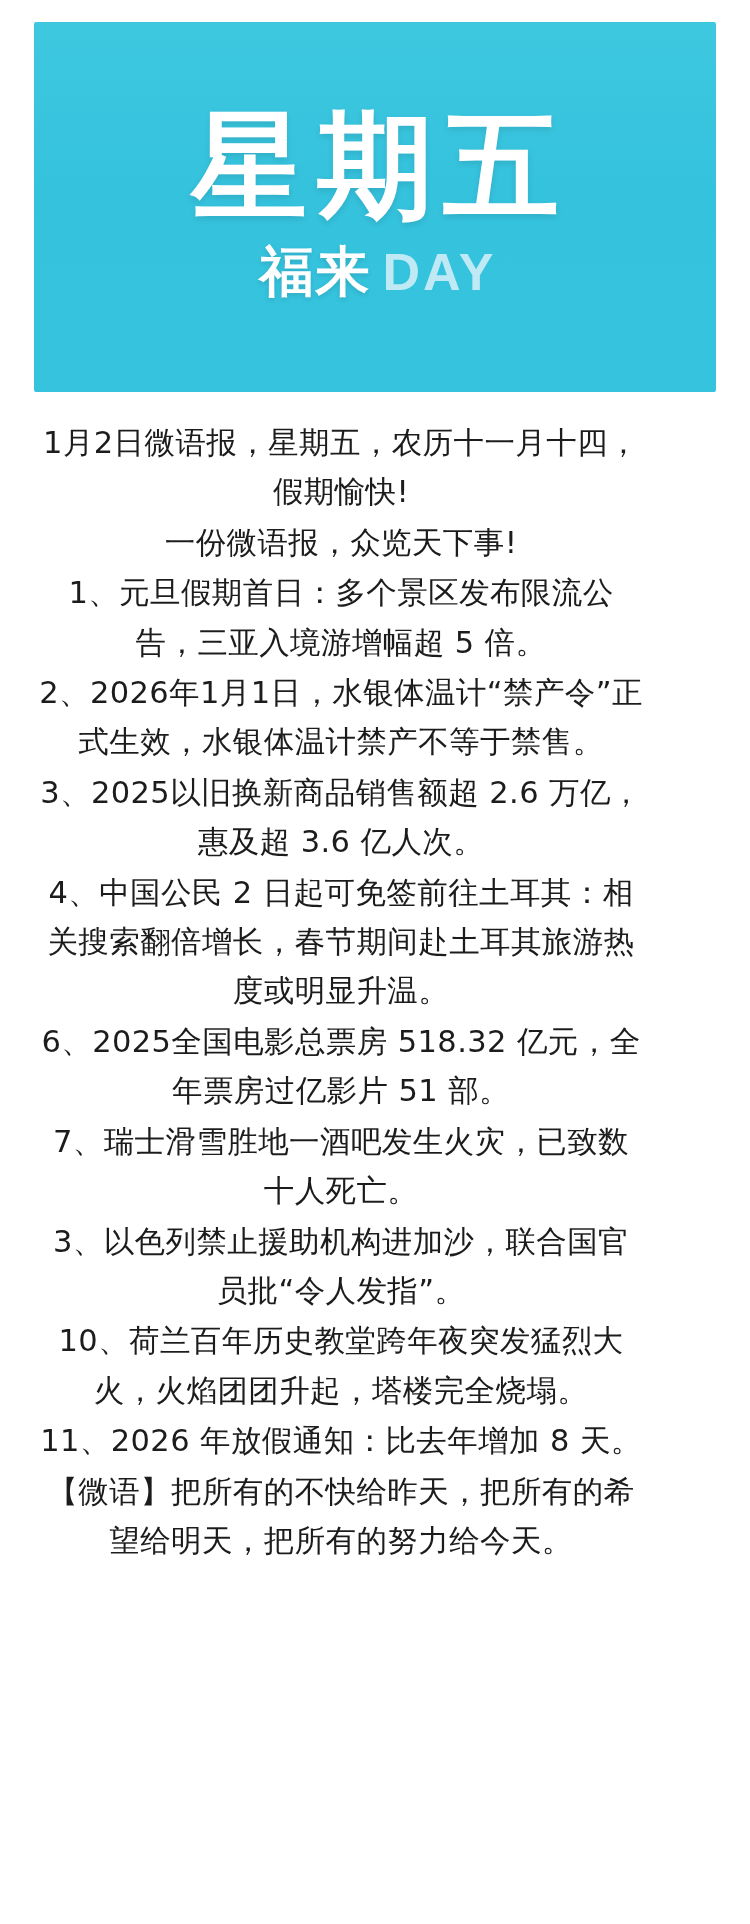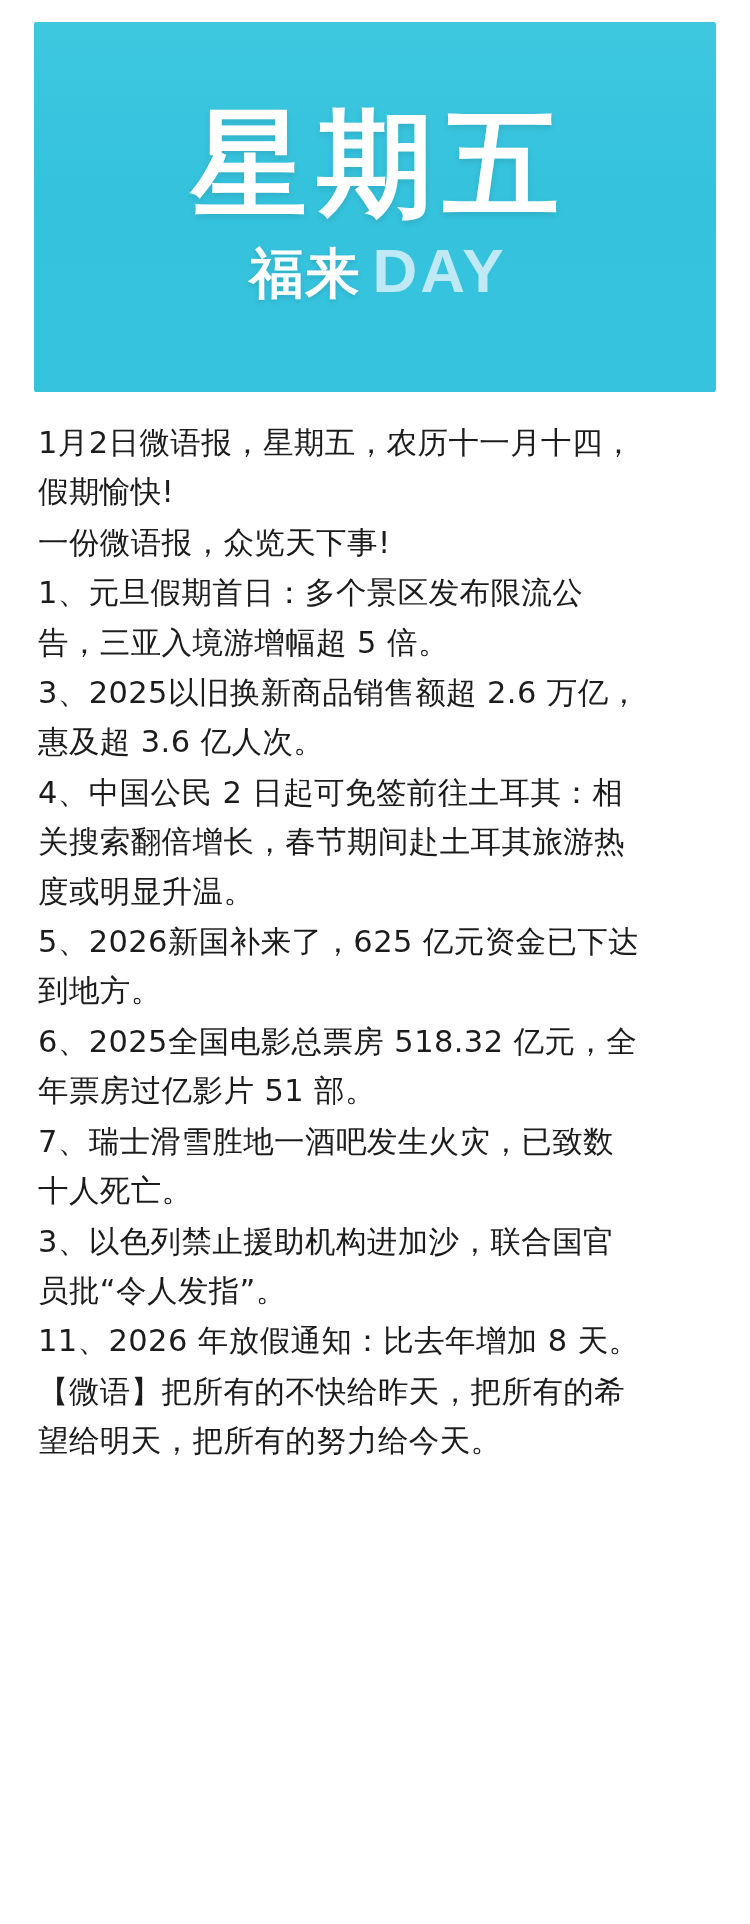--- a/index.html
+++ b/index.html
@@ -69,40 +69,40 @@
   .banner-sub-cn {
     font-family: Liberation Mono, monospace;
     font-size: 54px;
     font-weight: bold;
     color: #ffffff;
     letter-spacing: 2px;
     text-shadow: 0 2px 5px rgba(0,0,0,0.12);
   }
   .banner-sub-en {
     font-family: "Liberation Sans", sans-serif;
-    font-size: 62px;
+    font-size: 52px;
     font-weight: bold;
     color: #bfe9f4;
     letter-spacing: 3px;
     margin-left: 11px;
   }
 
   
   .content {
     margin-top: 26px;
     padding: 0 4px;
   }
   .para {
     font-family: "DejaVu Sans", "Liberation Sans", sans-serif;
     font-size: 30.5px;
     line-height: 1.62;
     color: #1c1c1c;
     margin: 0 0 1px 0;
     letter-spacing: 0.4px;
-    text-align: left;
+    text-align: center;
     white-space: pre-wrap;
     word-break: break-word;
   }
 </style>
 </head>
 <body>
 
 <div class="page">
 
   <div class="banner">
@@ -112,23 +112,24 @@
         <span class="banner-sub-cn">福来</span>
         <span class="banner-sub-en">DAY</span>
       </div>
     </div>
   </div>
 
   <div class="content">
     <p class="para">1月2日微语报，星期五，农历十一月十四，假期愉快!</p>
     <p class="para">一份微语报，众览天下事!</p>
     <p class="para">1、元旦假期首日：多个景区发布限流公告，三亚入境游增幅超 5 倍。</p>
+    <p class="para">2、2026年1月1日，水银体温计“禁产令”正式生效，水银体温计禁产不等于禁售。</p>
     <p class="para">3、2025以旧换新商品销售额超 2.6 万亿，惠及超 3.6 亿人次。</p>
     <p class="para">4、中国公民 2 日起可免签前往土耳其：相关搜索翻倍增长，春节期间赴土耳其旅游热度或明显升温。</p>
-    <p class="para">5、2026新国补来了，625 亿元资金已下达到地方。</p>
     <p class="para">6、2025全国电影总票房 518.32 亿元，全年票房过亿影片 51 部。</p>
     <p class="para">7、瑞士滑雪胜地一酒吧发生火灾，已致数十人死亡。</p>
     <p class="para">3、以色列禁止援助机构进加沙，联合国官员批“令人发指”。</p>
+    <p class="para">10、荷兰百年历史教堂跨年夜突发猛烈大火，火焰团团升起，塔楼完全烧塌。</p>
     <p class="para">11、2026 年放假通知：比去年增加 8 天。</p>
     <p class="para">【微语】把所有的不快给昨天，把所有的希望给明天，把所有的努力给今天。</p>
   </div>
 
 </div>
 
 </body></html>

